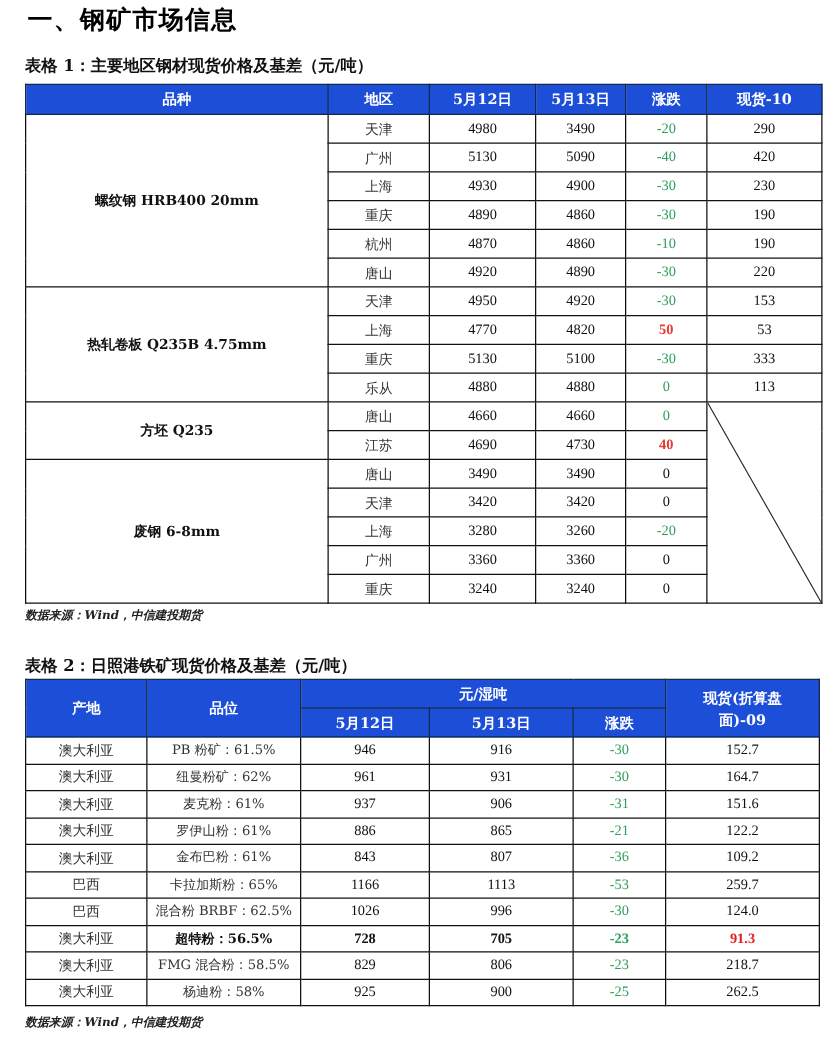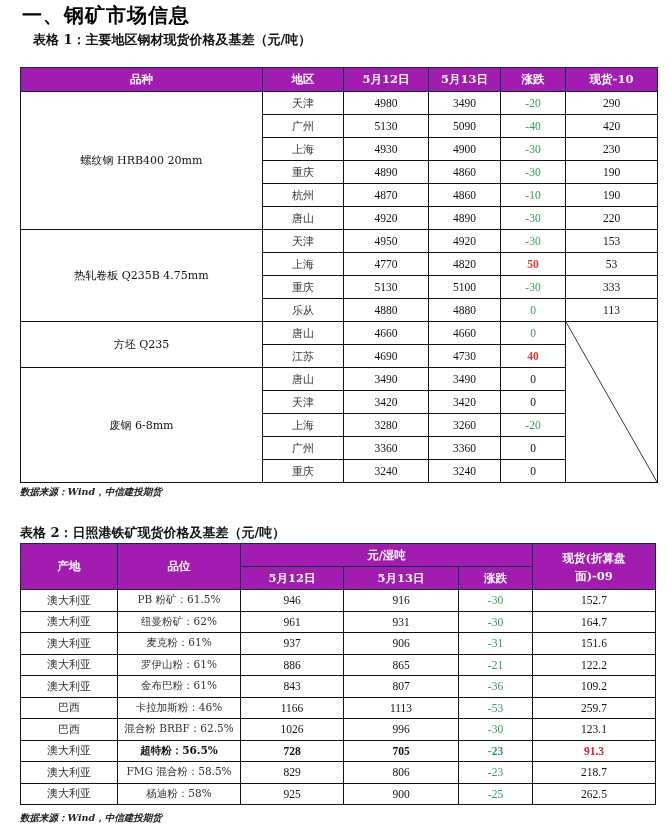--- a/index.html
+++ b/index.html
@@ -1,24 +1,24 @@
 <!DOCTYPE html>
 <html><head>
 <meta charset="utf-8">
 <style>
   html, body { margin:0; padding:0; background:#ffffff; }
   body { width:667px; height:833px; position:relative; overflow:hidden; font-family:"DejaVu Serif", serif; color:#111; }
   .section-title { position:absolute; left:22px; top:2px; font-family:"DejaVu Sans", sans-serif; font-weight:bold; font-size:20px; color:#000000; letter-spacing:1px;text-align:right; }
   .caption { position:absolute; left:20px; font-family:"DejaVu Serif", serif; font-weight:bold; font-size:13px; color:#111; }
   .source { position:absolute; left:20px; font-family:"DejaVu Serif", serif; font-style:italic; font-weight:bold; font-size:9.5px; color:#222; }
   table { position:absolute; border-collapse:collapse; table-layout:fixed; }
-  th { background:#a21caf; color:#fff; font-weight:bold; font-size:11.5px; border:1px solid #0f2a4a; padding:0; text-align:center; font-family:"DejaVu Serif", serif; }
+  th { background:#1d4ed8; color:#fff; font-weight:bold; font-size:11.5px; border:1px solid #0f2a4a; padding:0; text-align:center; font-family:"DejaVu Serif", serif; }
   td { border:1px solid #111; font-size:11.5px; text-align:center; padding:0; font-family:"Liberation Serif", serif; }
   td.region { color:#333; font-family:"DejaVu Serif", serif; font-size:11px; }
-  td.product { font-weight:normal; font-family:"DejaVu Serif", serif; font-size:11px; }
+  td.product { font-weight:bold; font-family:"DejaVu Serif", serif; font-size:11px; }
   td.grade { font-family:"DejaVu Serif", serif; font-size:10.5px; color:#333; }
   .up { color:#e53935;font-weight:bold; }
   .down { color:#2e9e5b; }
   .flat { color:#2e9e5b; }
   .zero { color:#111; }
   .bold { font-weight:bold; }
   .redbold { color:#e02020; font-weight:bold; }
   tr.group-top td { border-top:1.5px solid #1f4e79; }
   td.diag { position:relative; border-top:1.5px solid #1f4e79; }
   #t1 { left:20px; top:67px; width:637px; }
@@ -26,21 +26,21 @@
   #t1 td { height:22px; }
   #t2 { left:20px; top:543px; width:635px; }
   #t2 th { height:22px; }
   #t2 td { height:20.5px; }
 </style>
 </head>
 <body>
 
 <div class="section-title">一、钢矿市场信息</div>
 
-<div class="caption" style="top:31px;margin-left:13px;">表格 1：主要地区钢材现货价格及基差（元/吨）</div>
+<div class="caption" style="top:44px;">表格 1：主要地区钢材现货价格及基差（元/吨）</div>
 
 <table id="t1">
   <colgroup>
     <col style="width:242px">
       <col style="width:81px">
       <col style="width:85px">
       <col style="width:72px">
       <col style="width:65px">
       <col style="width:92px">
   </colgroup>
@@ -245,33 +245,33 @@
     <tr>
       <td class="region">澳大利亚</td>
       <td class="grade">金布巴粉：61%</td>
       <td>843</td>
       <td>807</td>
       <td class="down">-36</td>
       <td>109.2</td>
     </tr>
     <tr>
       <td class="region">巴西</td>
-      <td class="grade">卡拉加斯粉：46%</td>
+      <td class="grade">卡拉加斯粉：65%</td>
       <td>1166</td>
       <td>1113</td>
       <td class="down">-53</td>
       <td>259.7</td>
     </tr>
     <tr>
       <td class="region">巴西</td>
       <td class="grade">混合粉 BRBF：62.5%</td>
       <td>1026</td>
       <td>996</td>
       <td class="down">-30</td>
-      <td>123.1</td>
+      <td>124.0</td>
     </tr>
     <tr>
       <td class="region">澳大利亚</td>
       <td class="grade bold" style="color:#111;">超特粉：56.5%</td>
       <td class="bold">728</td>
       <td class="bold">705</td>
       <td class="down bold">-23</td>
       <td class="redbold">91.3</td>
     </tr>
     <tr>

